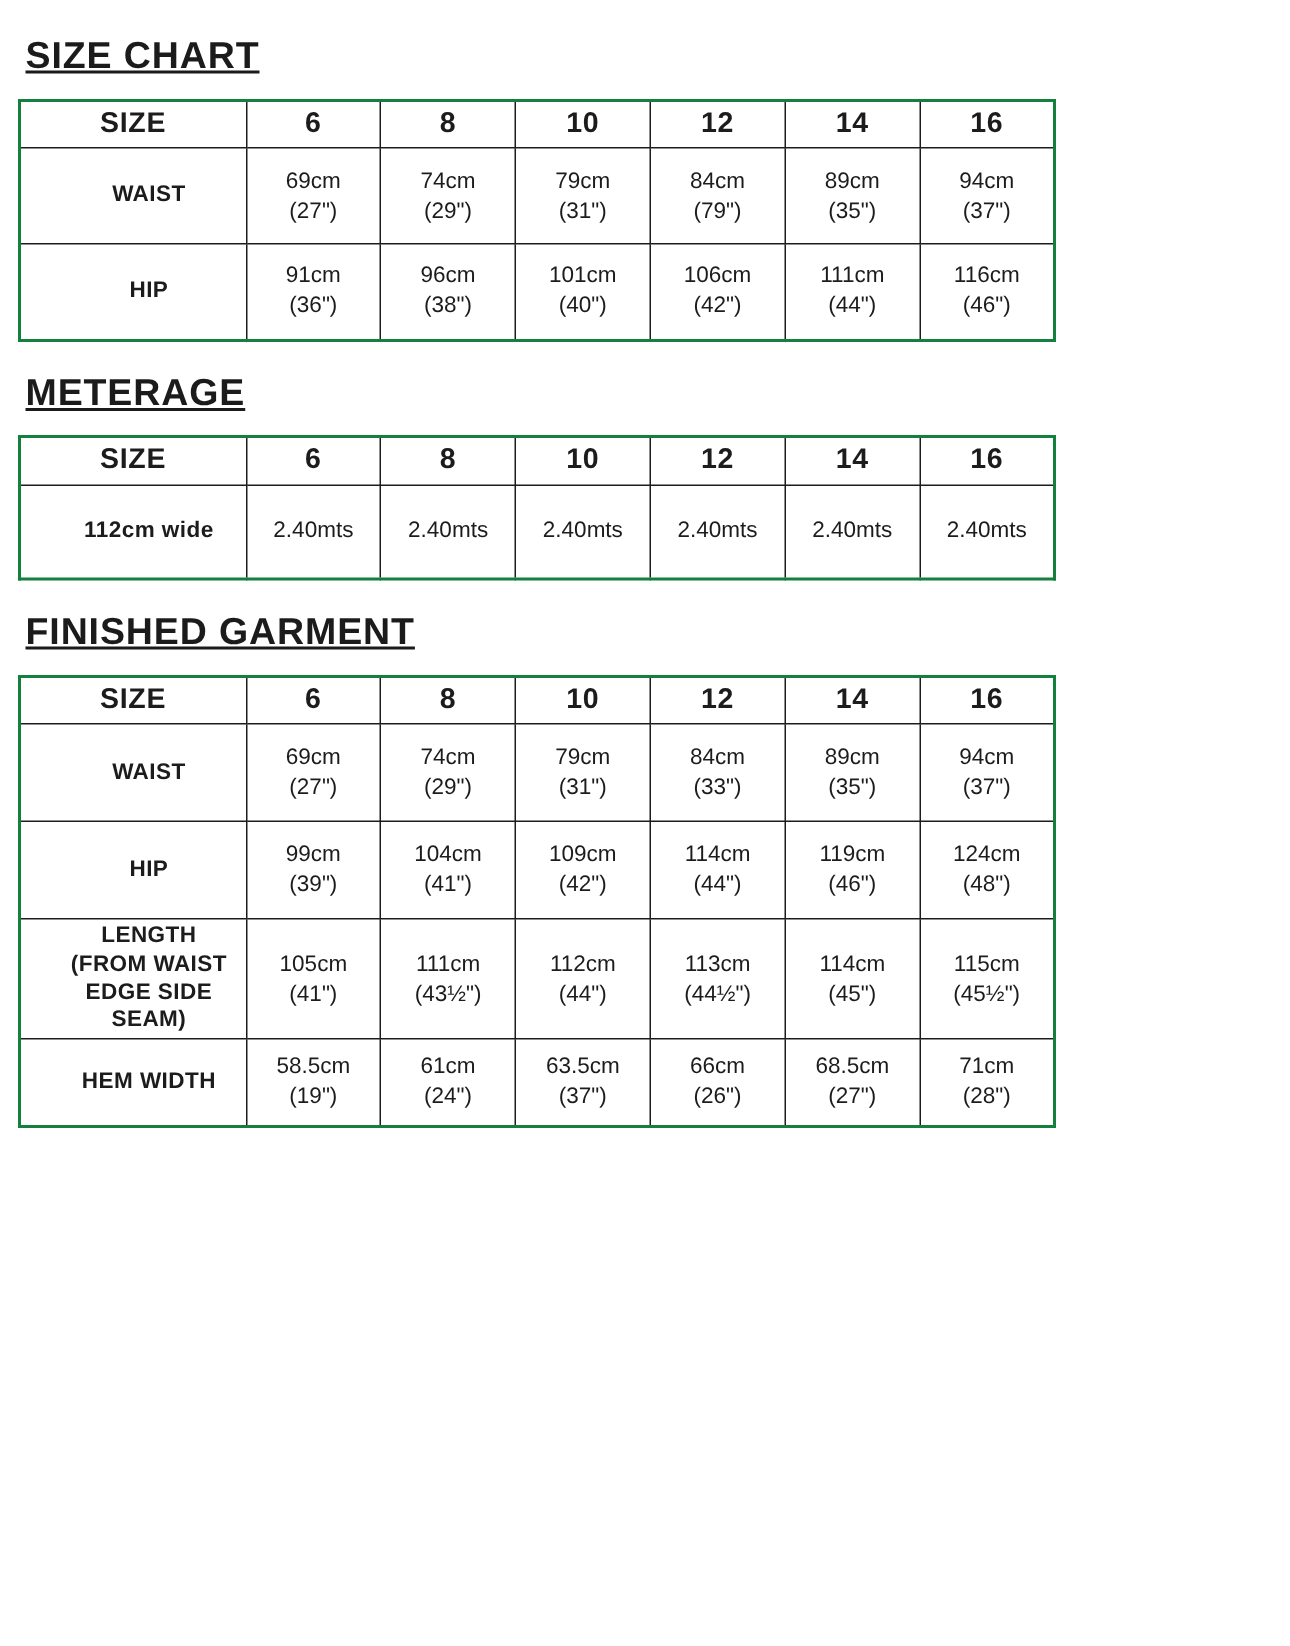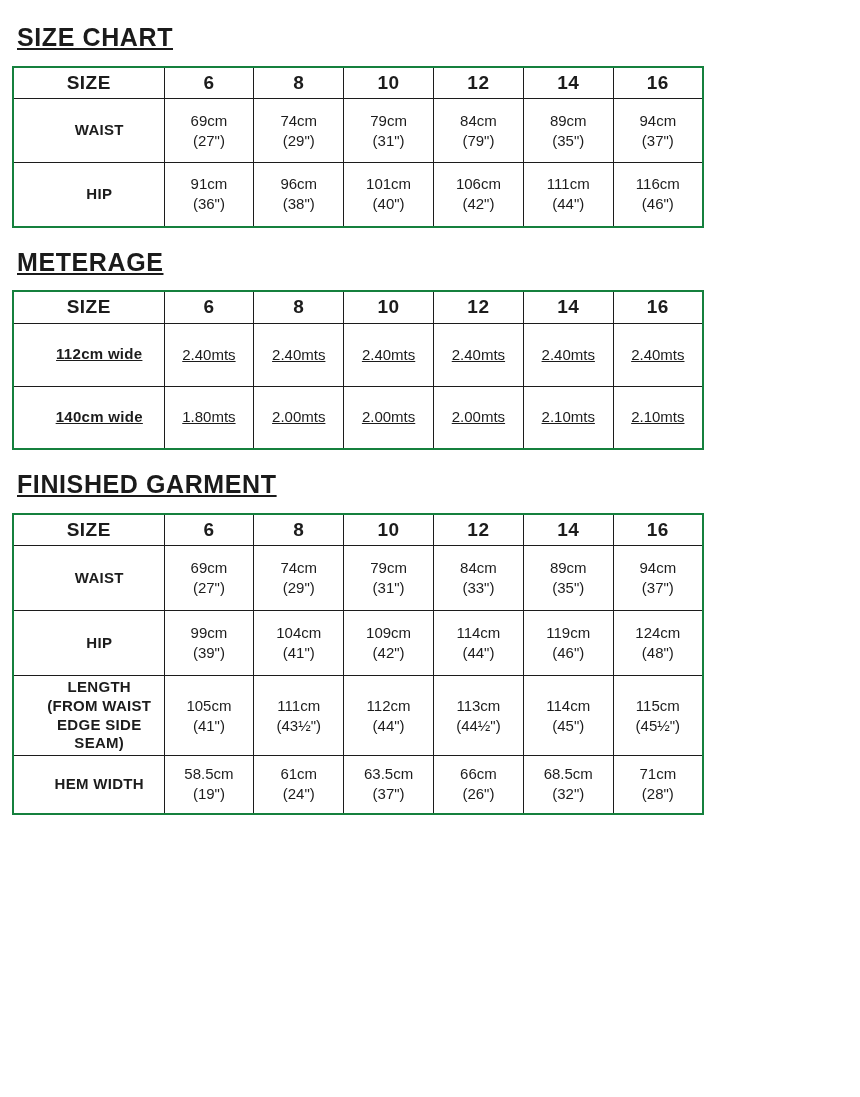--- a/index.html
+++ b/index.html
@@ -50,21 +50,21 @@
     line-height: 1.25;
     padding-left: 23px;
   }
   td.data-cell {
     font-size: 15px;
     line-height: 1.32;
     white-space: pre-line;
   }
   
   .s0 tbody tr { height: 64px; }
-  .s1 tbody tr { height: 63px; text-decoration: underline; }
+  .s1 tbody tr { height: 63px; }
   .s2 tbody tr { height: 65px; }
   .s2 tbody tr:last-child { height: 58px; }
 </style>
 </head>
 <body>
 
 <div class="page">
   <div id="sections">
       <section class="sec s0">
         <h2 class="sec-title">SIZE CHART</h2>
@@ -148,29 +148,20 @@
           </thead>
           <tbody>
             <tr>
               <th scope="row" class="row-label">112cm wide</th>
               <td class="data-cell">2.40mts</td>
               <td class="data-cell">2.40mts</td>
               <td class="data-cell">2.40mts</td>
               <td class="data-cell">2.40mts</td>
               <td class="data-cell">2.40mts</td>
               <td class="data-cell">2.40mts</td>
-            </tr>
-            <tr>
-              <th scope="row" class="row-label">140cm wide</th>
-              <td class="data-cell">1.80mts</td>
-              <td class="data-cell">2.00mts</td>
-              <td class="data-cell">2.00mts</td>
-              <td class="data-cell">2.00mts</td>
-              <td class="data-cell">2.10mts</td>
-              <td class="data-cell">2.10mts</td>
             </tr>
           </tbody>
         </table>
       </section>
       <section class="sec s2">
         <h2 class="sec-title">FINISHED GARMENT</h2>
         <table class="size-table">
           <colgroup>
             <col class="label-col">
             <col>
@@ -243,21 +234,21 @@
               <th scope="row" class="row-label">HEM WIDTH</th>
               <td class="data-cell">58.5cm
 (19")</td>
               <td class="data-cell">61cm
 (24")</td>
               <td class="data-cell">63.5cm
 (37")</td>
               <td class="data-cell">66cm
 (26")</td>
               <td class="data-cell">68.5cm
-(32")</td>
+(27")</td>
               <td class="data-cell">71cm
 (28")</td>
             </tr>
           </tbody>
         </table>
       </section>
     </div>
 </div>
 
 </body></html>

